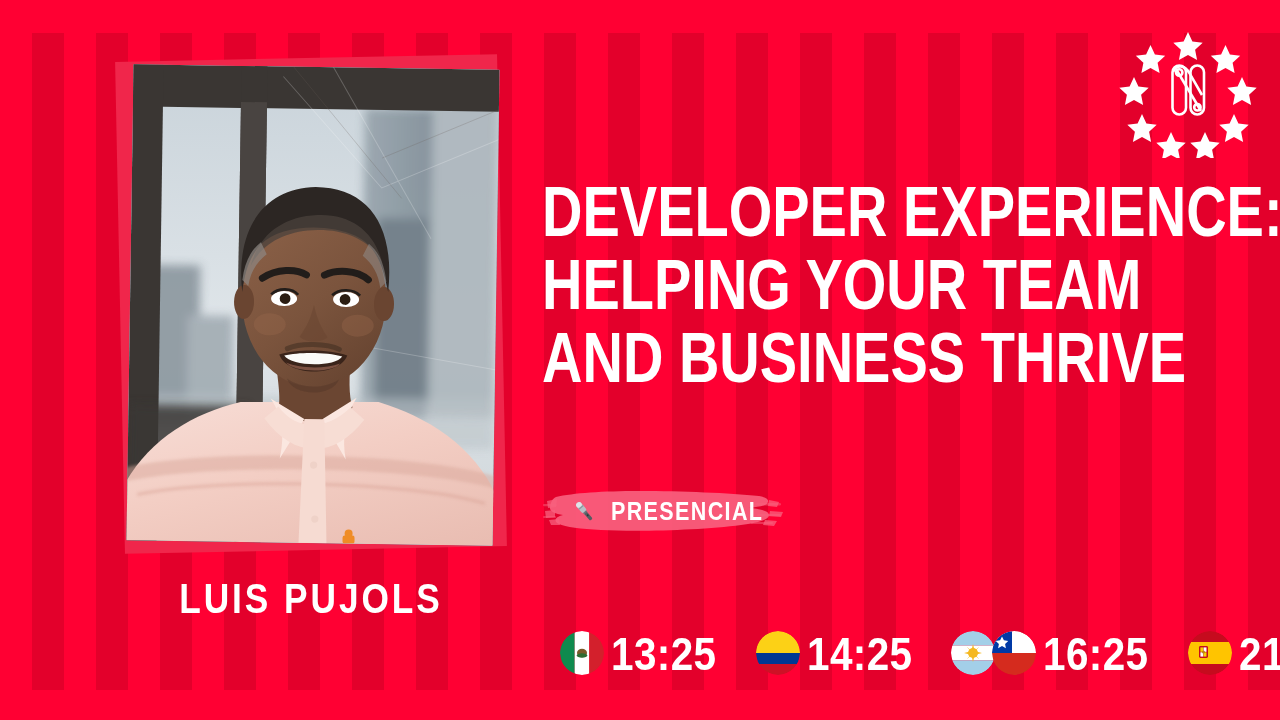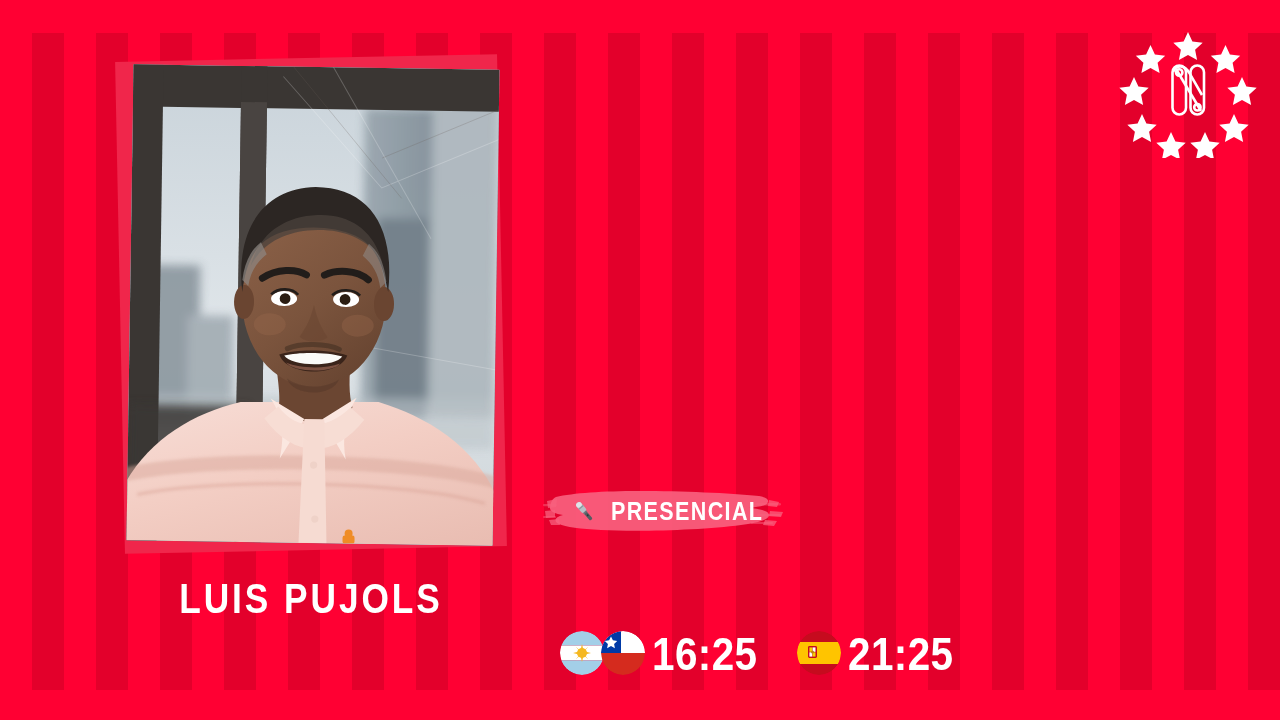--- a/index.html
+++ b/index.html
@@ -334,20 +334,25 @@
         <path d="M158 312 C172 322 196 322 210 312 C204 330 164 330 158 312 Z" fill="#4a3225" opacity="0.35"></path>
 
         <ellipse cx="140" cy="258" rx="16" ry="11" fill="#9a6b4e" opacity="0.35"></ellipse>
         <ellipse cx="228" cy="258" rx="16" ry="11" fill="#9a6b4e" opacity="0.35"></ellipse>
       </svg>
     </div>
   </div>
 
   <div id="speaker-name">LUIS PUJOLS</div>
 
+  <div id="title-block">
+    <div class="title-line">DEVELOPER EXPERIENCE:</div>
+    <div class="title-line">HELPING YOUR TEAM</div>
+    <div class="title-line">AND BUSINESS THRIVE</div>
+  </div>
 
   <div id="badge">
     <svg id="badge-brush" viewBox="0 0 243 48" xmlns="http://www.w3.org/2000/svg">
       <g fill="#F9607E" opacity="0.92">
         <path d="M13 10 C30 6 60 4 96 4 C140 4 186 6 216 9 C222 10 226 12 225 15
                  C224 19 215 20 206 21 C218 22 226 24 226 28 C226 33 214 36 198 38
                  C160 43 98 45 58 43 C38 42 22 40 16 37 C10 34 12 30 20 28
                  C12 27 6 24 7 20 C8 15 9 12 13 10 Z"></path>
       </g>
       <g fill="#F9607E" opacity="0.75">
@@ -376,21 +381,61 @@
           <rect x="13.9" y="19" width="4.3" height="11" rx="1.6" fill="#555c62"></rect>
           <circle cx="16.1" cy="23" r="1.1" fill="#2f3438"></circle>
         </g>
       </svg>
       <span id="badge-label">PRESENCIAL</span>
     </div>
   </div>
 
   <div id="times">
 
-
+    <div class="time-item">
+      <span class="flags">
+        <span class="flag">
+          <svg viewBox="0 0 44 44" xmlns="http://www.w3.org/2000/svg">
+            <clipPath id="c-mx">
+                <circle cx="22" cy="22" r="22"></circle>
+              </clipPath>
+            <g clip-path="url(#c-mx)">
+              <rect x="0" y="0" width="14.7" height="44" fill="#0f8a4e"></rect>
+              <rect x="14.7" y="0" width="14.6" height="44" fill="#ffffff"></rect>
+              <rect x="29.3" y="0" width="14.7" height="44" fill="#d3202c"></rect>
+              <g fill="#7b5a2a">
+                  <ellipse cx="22" cy="22" rx="5" ry="4.2"></ellipse>
+                </g>
+              <g fill="#2f6b32">
+                  <ellipse cx="22" cy="24.5" rx="5.4" ry="2.2"></ellipse>
+                </g>
+            </g>
+          </svg>
+        </span>
+      </span>
+      <span class="time-value">13:25</span>
+    </div>
+
+    <div class="time-item">
+      <span class="flags">
+        <span class="flag">
+          <svg viewBox="0 0 44 44" xmlns="http://www.w3.org/2000/svg">
+            <clipPath id="c-co">
+                <circle cx="22" cy="22" r="22"></circle>
+              </clipPath>
+            <g clip-path="url(#c-co)">
+              <rect x="0" y="0" width="44" height="22" fill="#fcd116"></rect>
+              <rect x="0" y="22" width="44" height="11" fill="#003893"></rect>
+              <rect x="0" y="33" width="44" height="11" fill="#ce1126"></rect>
+            </g>
+          </svg>
+        </span>
+      </span>
+      <span class="time-value">14:25</span>
+    </div>
 
     <div class="time-item">
       <span class="flags">
         <span class="flag">
           <svg viewBox="0 0 44 44" xmlns="http://www.w3.org/2000/svg">
             <clipPath id="c-ar">
                 <circle cx="22" cy="22" r="22"></circle>
               </clipPath>
             <g clip-path="url(#c-ar)">
               <rect x="0" y="0" width="44" height="14.7" fill="#a3cfe8"></rect>

